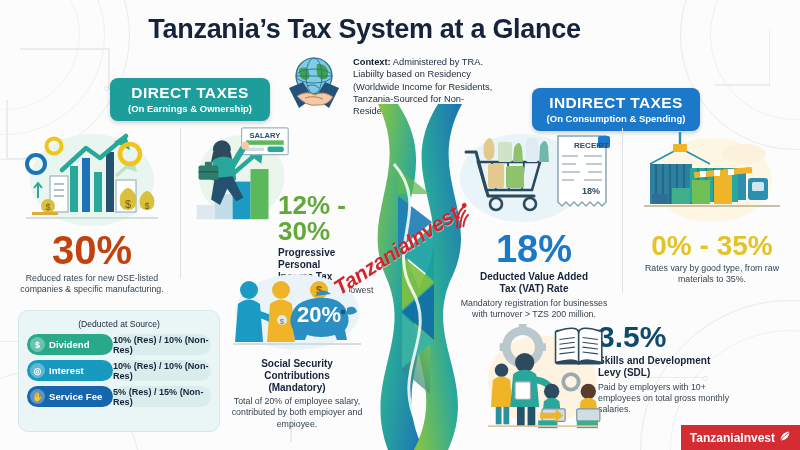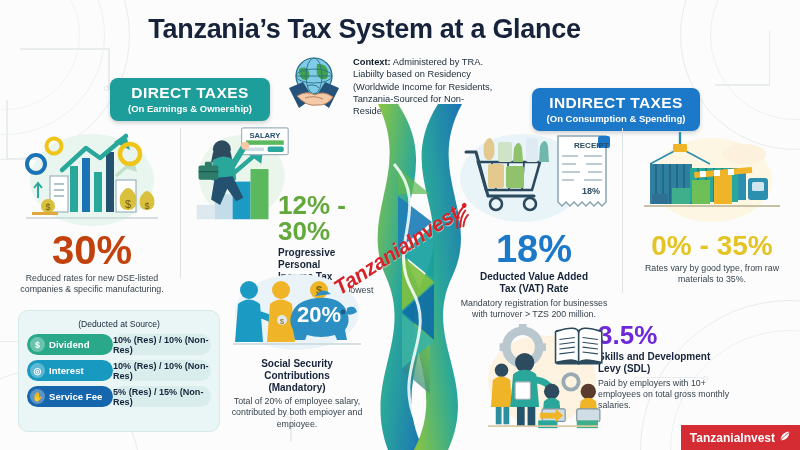--- a/index.html
+++ b/index.html
@@ -429,21 +429,21 @@
         <circle cx="112" cy="70" r="8" fill="#5a3b2e"></circle>
         <path d="M104 80 q8 -7 16 0 l2 18 l-20 0Z" fill="#f0b429"></path>
         <rect x="100" y="88" width="24" height="13" rx="1.5" fill="#cfdde4" stroke="#7f939e" stroke-width="1.2"></rect>
         <rect x="60" y="100" width="20" height="8" fill="#2aa79b"></rect>
         <rect x="100" y="100" width="22" height="8" fill="#3fae8b"></rect>
         <path d="M62 92 l16 0 l0 -4 l8 7 l-8 7 l0 -4 l-16 0Z" fill="#f0b429"></path>
         <line x1="8" y1="106" x2="122" y2="106" stroke="#dcc9a2" stroke-width="1.8"></line>
       </svg>
     </div>
     <div style="margin-left:118px;">
-      <div class="bignum" style="font-size:26px;color:#6d28d9;">3.5%</div>
+      <div class="bignum" style="font-size:30px;color:#0c4a6e;">3.5%</div>
       <div class="cap" style="white-space:pre-line;text-align:left;margin-top:3px;">Skills and Development
 Levy (SDL)</div>
       <div class="sub" style="text-align:left;width:150px;">Paid by employers with 10+ employees on total gross monthly salaries.</div>
     </div>
   </div>
 
   <div id="wht">
     <div class="wht-sub">(Deducted at Source)</div>
 
     <div class="wht-row">

